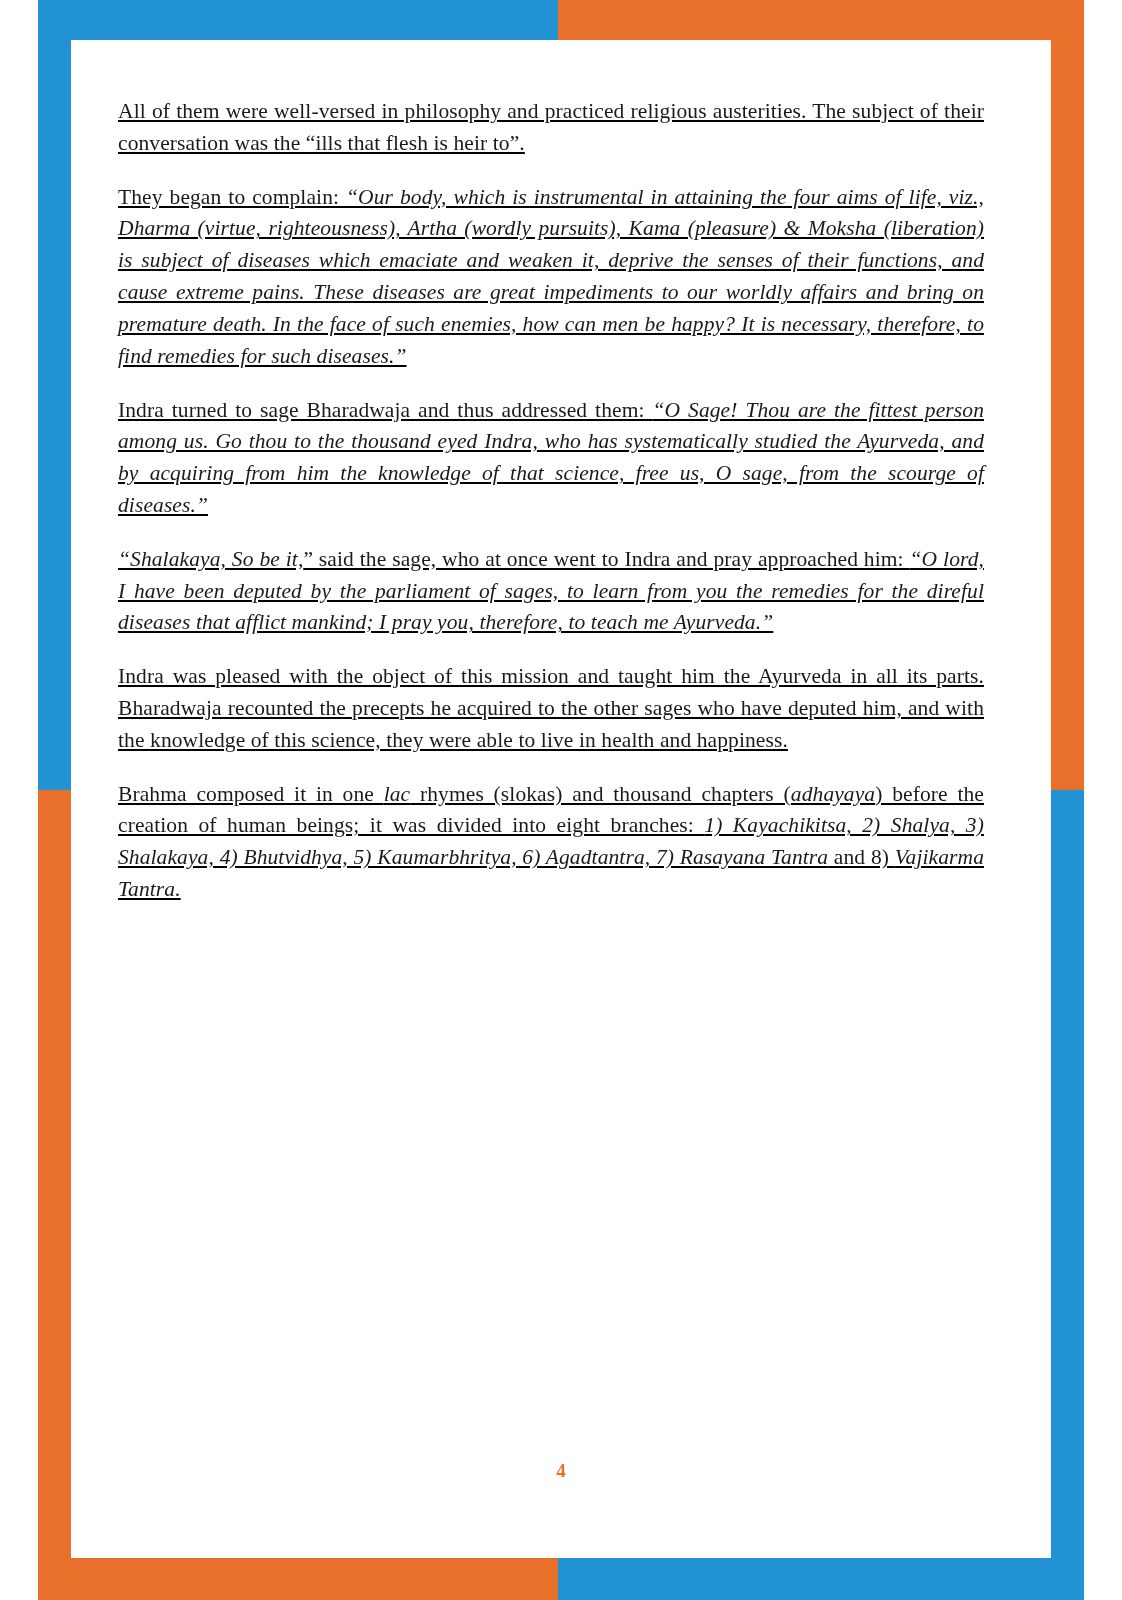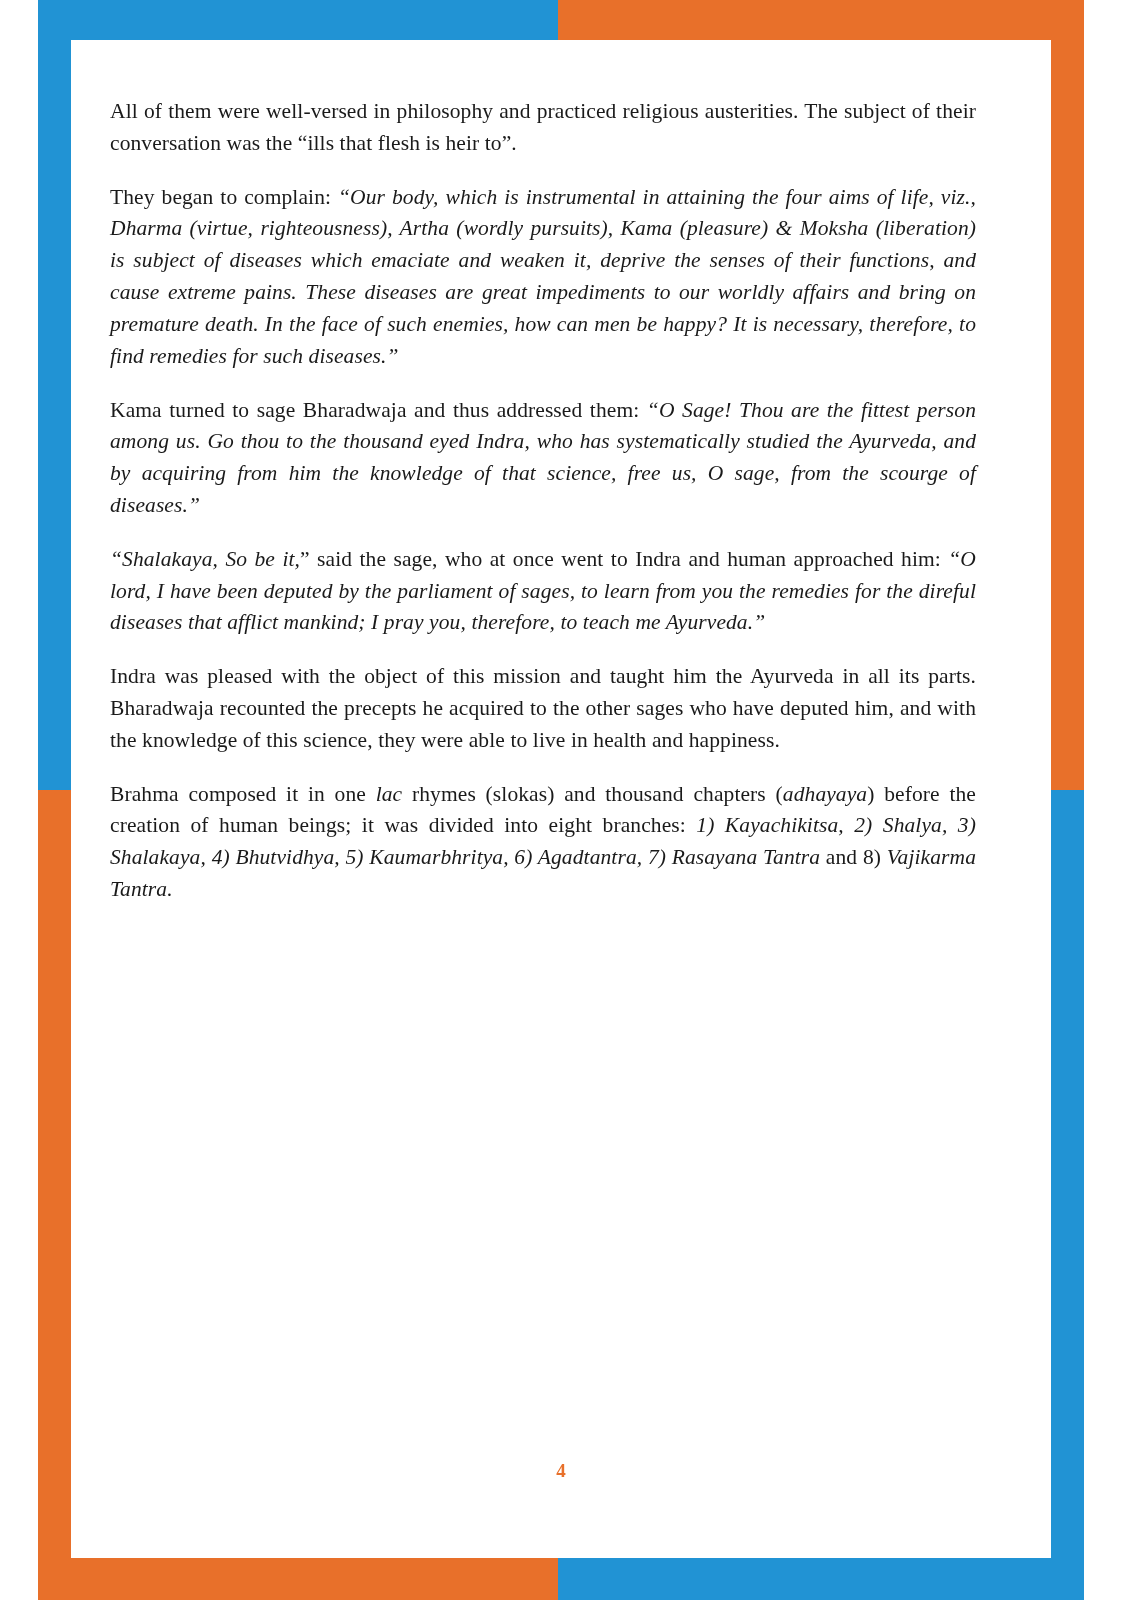--- a/index.html
+++ b/index.html
@@ -91,23 +91,24 @@
     position: absolute;
     left: 71px;
     top: 40px;
     width: 980px;
     height: 1518px;
     background: #ffffff;
   }
 
   .content {
     position: absolute;
-    left: 110px;
+    left: 118px;
     top: 96px;
     width: 866px;
+    text-decoration: underline;
   }
 
   p {
     margin: 0 0 22px 0;
     font-size: 21.5px;
     line-height: 1.48;
     text-align: justify;
     color: #1a1a1a;
     letter-spacing: 0.1px;
   }
@@ -141,21 +142,21 @@
   <div class="bar bar-right-bottom"></div>
   <div class="bar bar-top-left"></div>
   <div class="bar bar-top-right"></div>
   <div class="bar bar-bottom-left"></div>
   <div class="bar bar-bottom-right"></div>
   <div class="inner-mat"></div>
 
   <div class="content" id="body-text">
       <p><span>All of them were well-versed in philosophy and practiced religious austerities. The subject of their conversation was the “ills that flesh is heir to”.</span></p>
       <p><span>They began to complain: </span><span class="it">“Our body, which is instrumental in attaining the four aims of life, viz., Dharma (virtue, righteousness), Artha (wordly pursuits), Kama (pleasure) &amp; Moksha (liberation) is subject of diseases which emaciate and weaken it, deprive the senses of their functions, and cause extreme pains. These diseases are great impediments to our worldly affairs and bring on premature death. In the face of such enemies, how can men be happy? It is necessary, therefore, to find remedies for such diseases.”</span></p>
-      <p><span>Kama turned to sage Bharadwaja and thus addressed them: </span><span class="it">“O Sage! Thou are the fittest person among us. Go thou to the thousand eyed Indra, who has systematically studied the Ayurveda, and by acquiring from him the knowledge of that science, free us, O sage, from the scourge of diseases.”</span></p>
-      <p><span class="it"> “Shalakaya, So be it,</span><span>” said the sage, who at once went to Indra and human approached him: </span><span class="it">“O lord, I have been deputed by the parliament of sages, to learn from you the remedies for the direful diseases that afflict mankind; I pray you, therefore, to teach me Ayurveda.”</span></p>
+      <p><span>Indra turned to sage Bharadwaja and thus addressed them: </span><span class="it">“O Sage! Thou are the fittest person among us. Go thou to the thousand eyed Indra, who has systematically studied the Ayurveda, and by acquiring from him the knowledge of that science, free us, O sage, from the scourge of diseases.”</span></p>
+      <p><span class="it"> “Shalakaya, So be it,</span><span>” said the sage, who at once went to Indra and pray approached him: </span><span class="it">“O lord, I have been deputed by the parliament of sages, to learn from you the remedies for the direful diseases that afflict mankind; I pray you, therefore, to teach me Ayurveda.”</span></p>
       <p><span>Indra was pleased with the object of this mission and taught him the Ayurveda in all its parts. Bharadwaja recounted the precepts he acquired to the other sages who have deputed him, and with the knowledge of this science, they were able to live in health and happiness.</span></p>
       <p><span>Brahma composed it in one </span><span class="it">lac</span><span> rhymes (slokas) and thousand chapters (</span><span class="it">adhayaya</span><span>) before the creation of human beings; it was divided into eight branches: </span><span class="it">1)  Kayachikitsa,  2)  Shalya, 3)  Shalakaya, 4)  Bhutvidhya, 5) Kaumarbhritya, 6)  Agadtantra, 7)  Rasayana Tantra</span><span> and 8) </span><span class="it"> Vajikarma Tantra.</span></p>
     </div>
 
   <div class="page-number">4</div>
 
 </div>
 
 </body></html>

